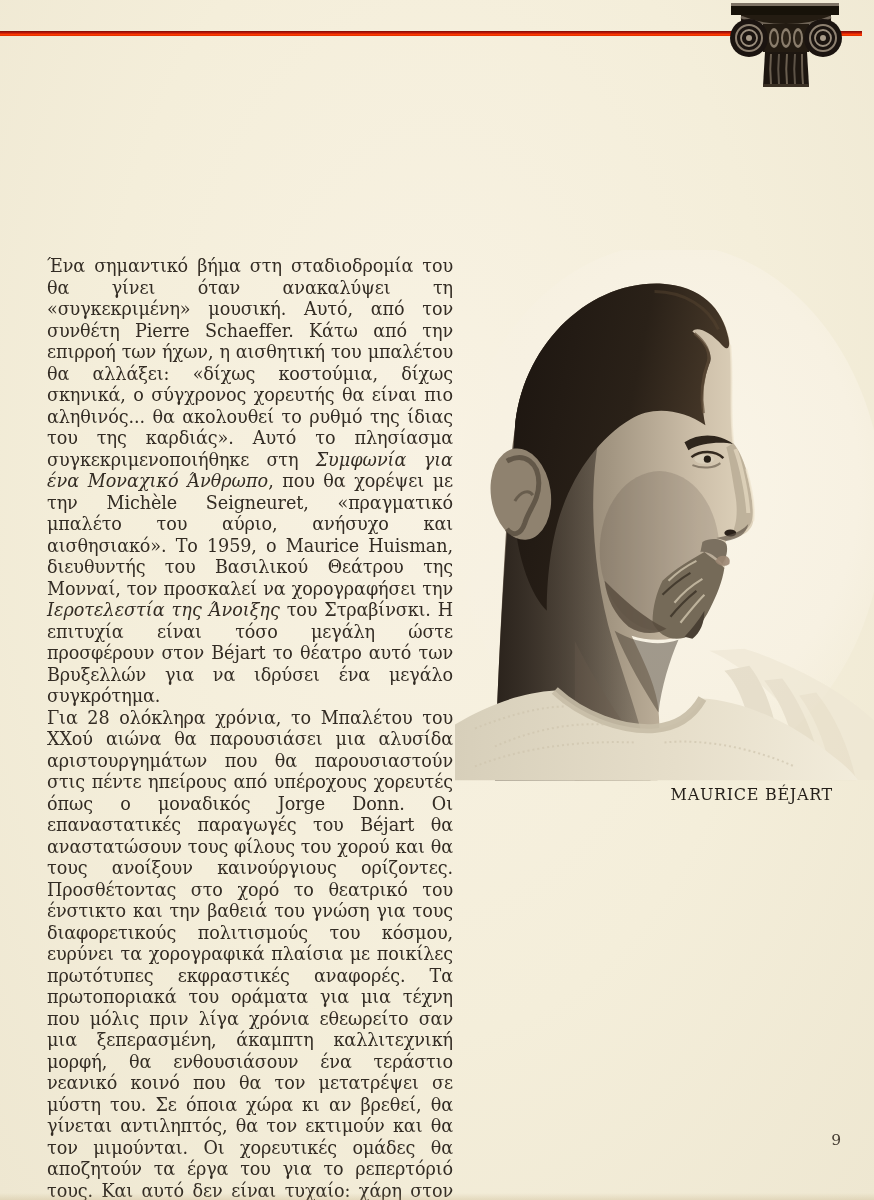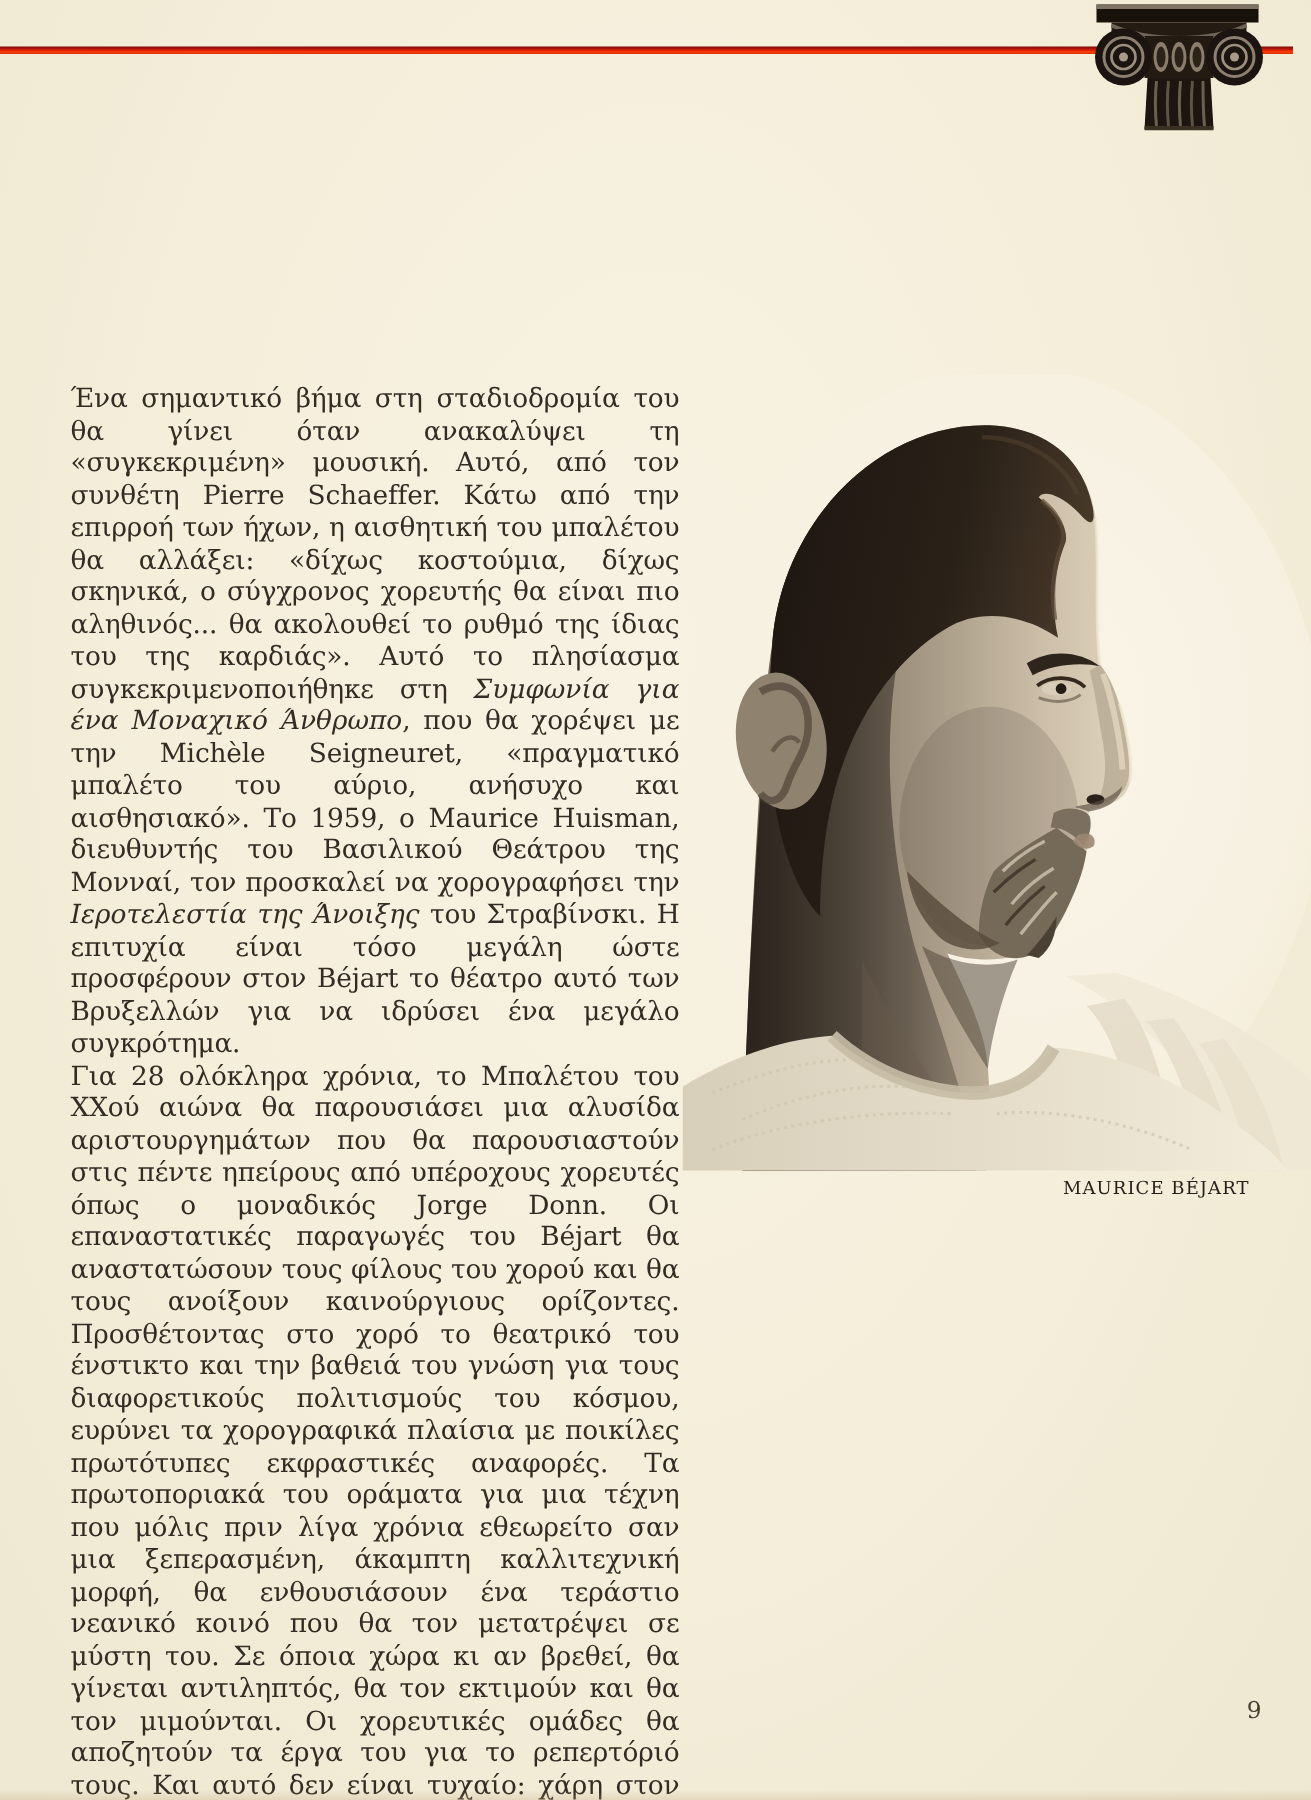--- a/index.html
+++ b/index.html
@@ -31,21 +31,21 @@
     letter-spacing:-0.1px;
     hyphens:auto;
   }
   .article p{margin:0;}
   .article i{letter-spacing:0;margin-top:44px;}
   .portrait{
     position:absolute;left:455px;top:250px;width:419px;height:532px;
   }
   .photo-caption{
     position:absolute;top:785px;right:41px;
-    font-size:12px;letter-spacing:0.7px;color:#241f19;
+    font-size:16px;letter-spacing:0.7px;color:#241f19;
   }
   .page-number{
     position:absolute;top:1131px;right:33px;
     font-size:15.5px;color:#473e34;
   }
 </style>
 </head>
 <body>
 
 <div class="page">

